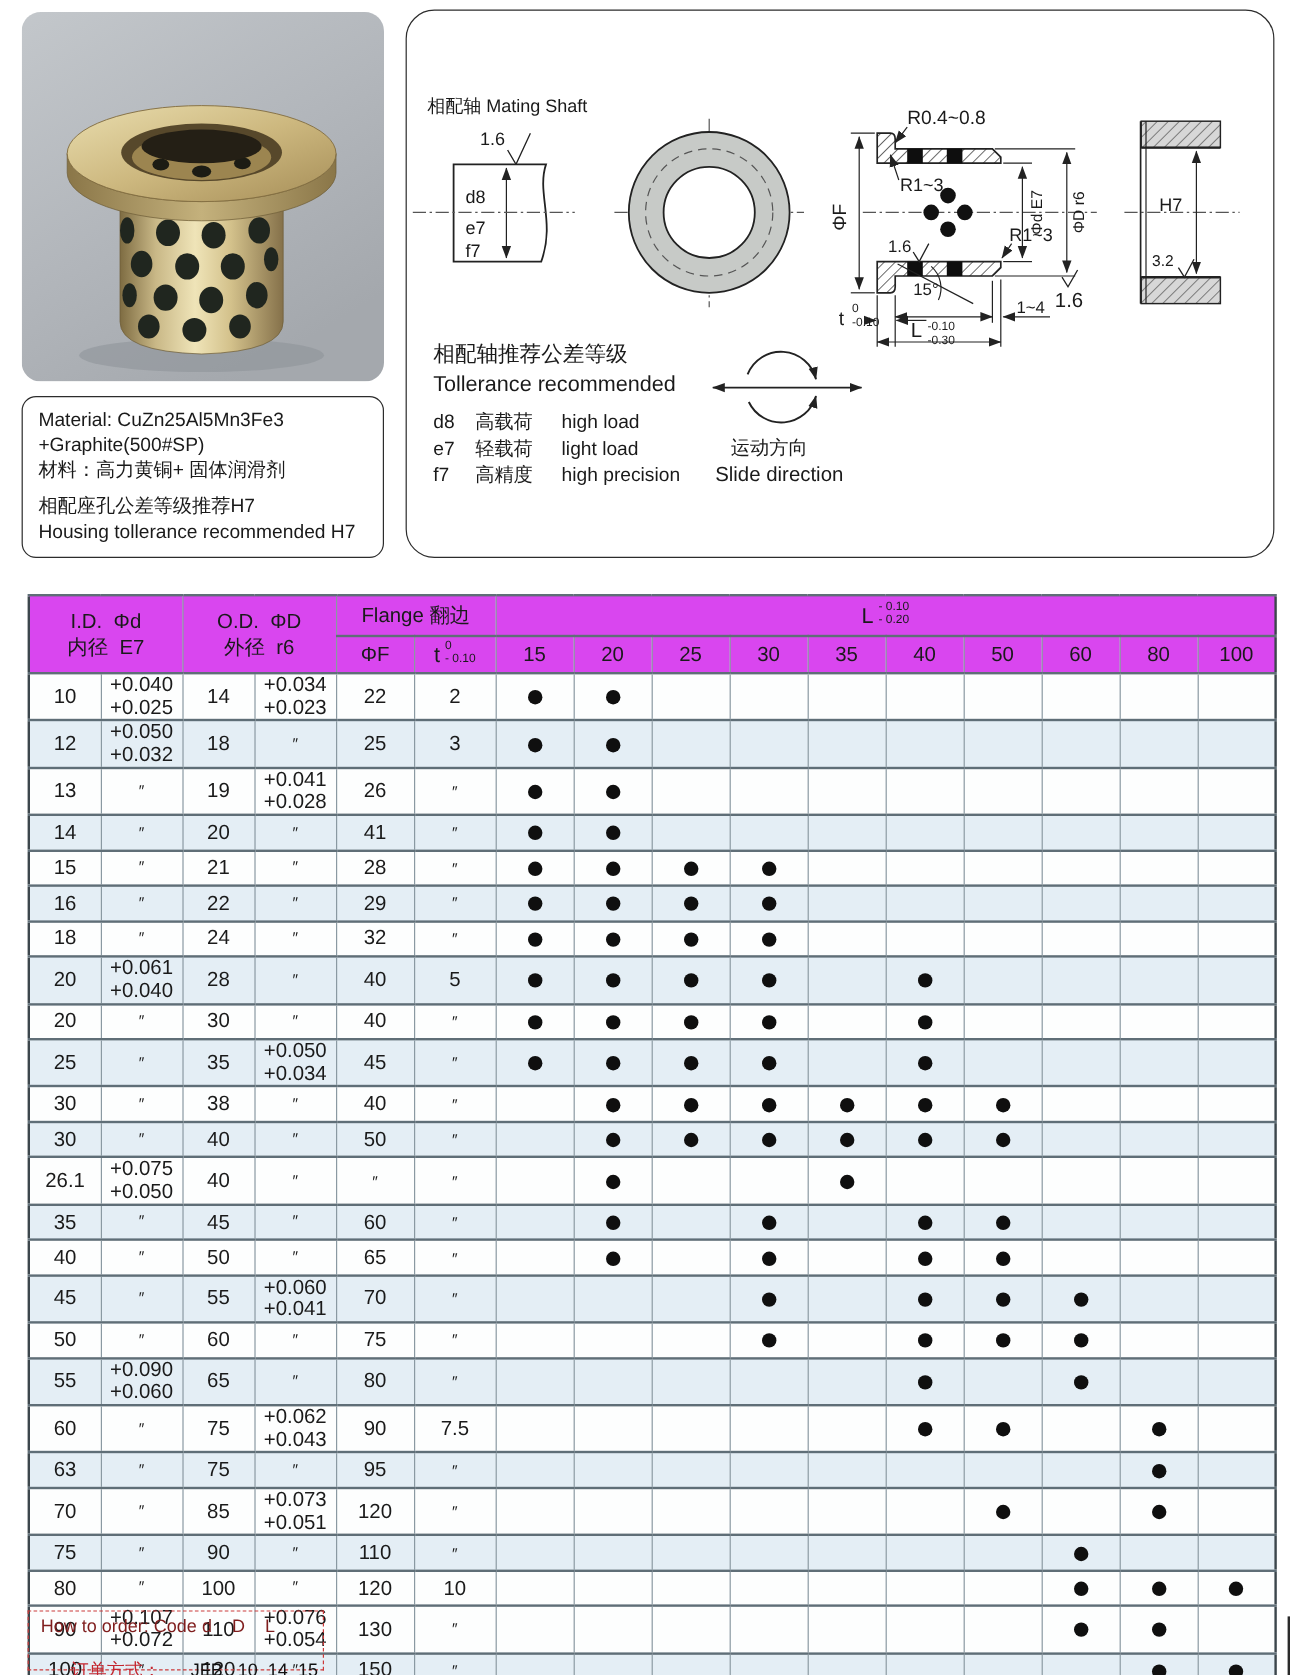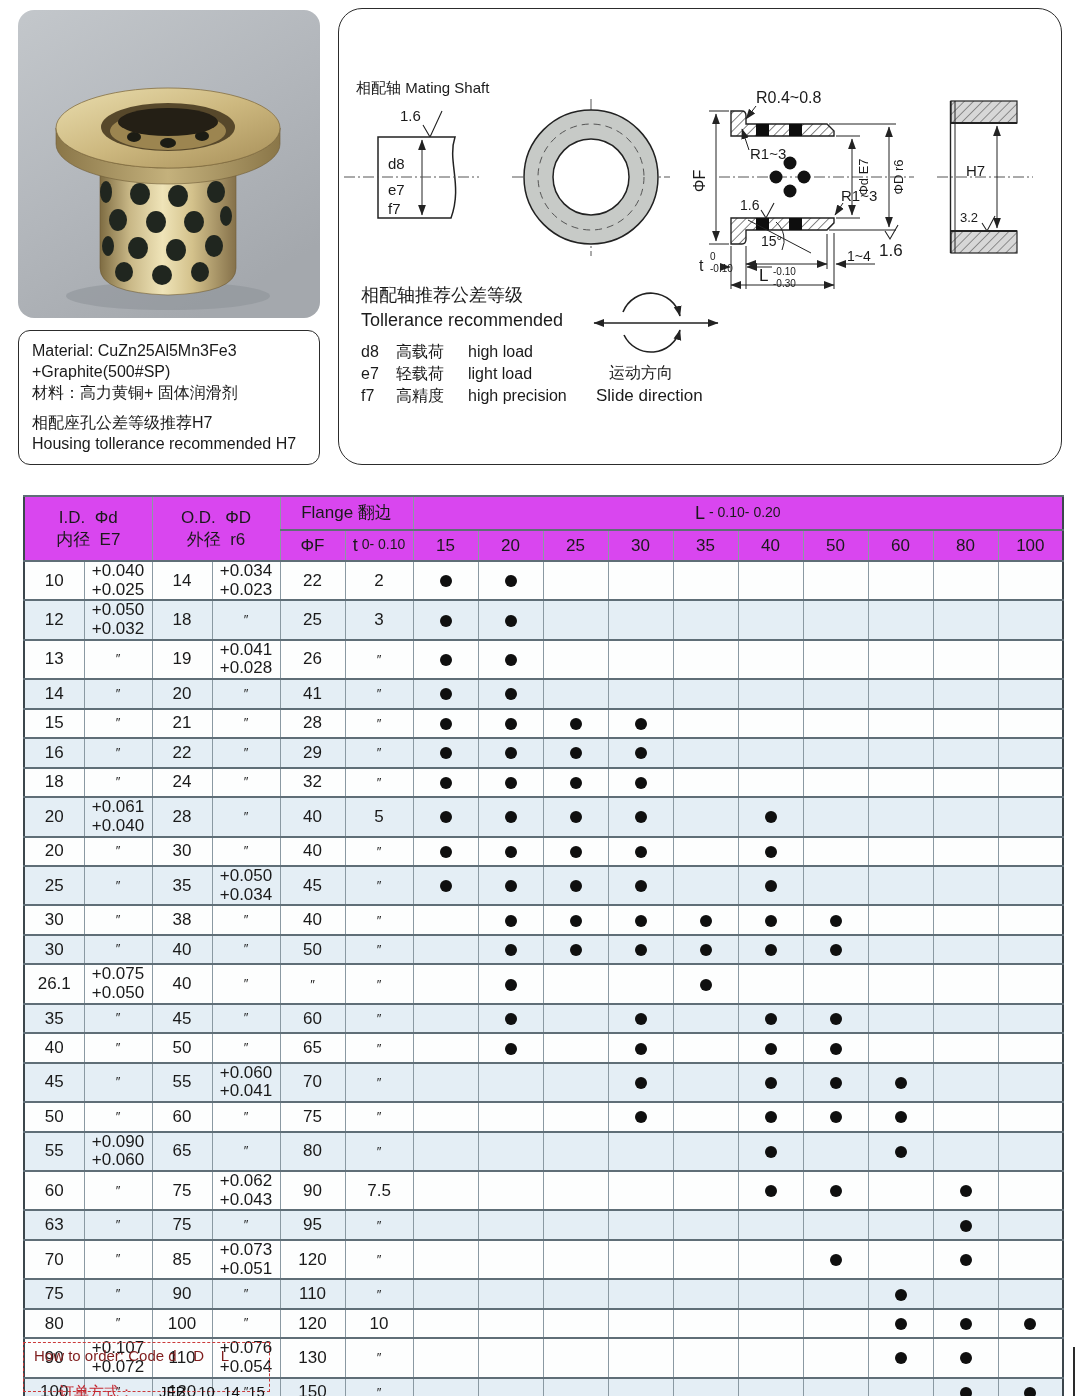--- a/index.html
+++ b/index.html
@@ -18,21 +18,21 @@
   .diagram-box svg{display:block;}
 
   
   .table-wrap{position:absolute;left:23px;top:495px;width:1039px;}
   table.dim{border-collapse:collapse;table-layout:fixed;width:1039px;border:2.5px solid #3c464c;}
   table.dim th,table.dim td{border-left:1px solid #8a99a2;border-right:1px solid #8a99a2;border-top:2px solid #5f6e77;border-bottom:2px solid #5f6e77;padding:0;text-align:center;vertical-align:middle;font-weight:normal;}
   table.dim thead th{background:#d946ef;font-size:17px;line-height:1.25;}
   table.dim thead tr:first-child th{height:32px;}
   table.dim thead tr:last-child th{height:29px;}
   .h-id div,.h-od div{white-space:pre;}
-  .stack{display:inline-flex;vertical-align:middle;font-size:14px;line-height:1.08;text-align:left;margin-left:4px;transform:translateY(-1px);}
+  .stack{display:inline-flex;flex-direction:column;vertical-align:middle;font-size:10px;line-height:1.08;text-align:left;margin-left:4px;transform:translateY(-1px);}
   .L-main,.t-main{font-size:18px;vertical-align:middle;}
   table.dim tbody td{height:27.5px;font-size:17px;background:#fdfefe;}
   table.dim tbody tr.shaded td{background:#e4eef5;}
   td.tol{font-size:11px;line-height:1.1;margin-left:39px;}
   td.tol.ditto{font-size:13px;}
   td.val.ditto-val{font-size:13px;}
   .dot{display:inline-block;width:12px;height:12px;border-radius:50%;background:#0f0f0f;vertical-align:middle;}
 
   
   .order-box{position:absolute;left:23px;top:1342px;width:247px;height:50px;border:1.5px dashed #cc3a3a;box-sizing:border-box;padding:4px 10px 0 10px;}

